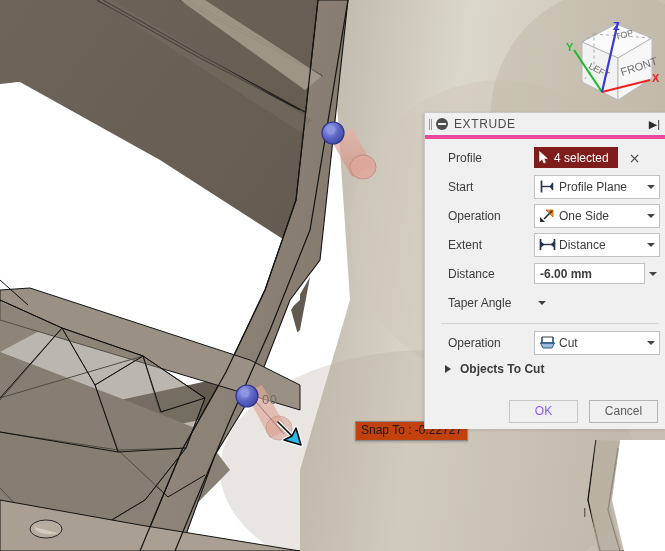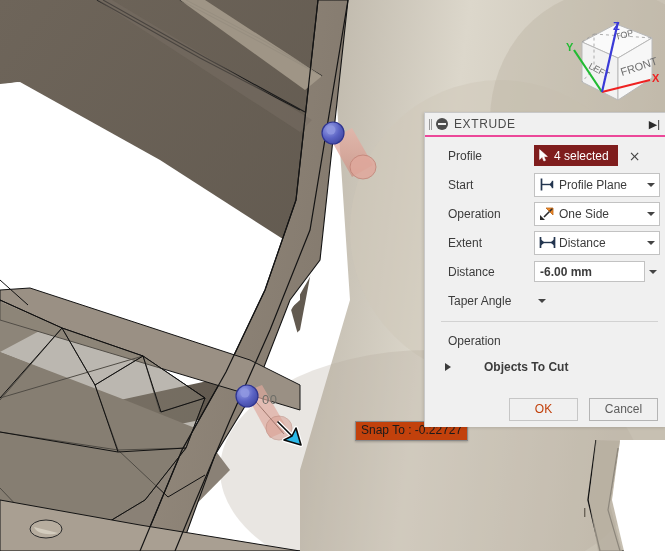--- a/index.html
+++ b/index.html
@@ -63,21 +63,21 @@
     border-top: 1px solid #c8c8c8;
     border-left: 1px solid #c8c8c8;
     box-shadow: -1px 1px 3px rgba(0,0,0,.12);
     font-size: 12px;
     color: #3c3c3c;
   }
   .dlg-titlebar {
     display: flex; align-items: center;
     height: 22px;
     background: #f0f0f0;
-    border-bottom: 2px solid #ec4899;
+    border-bottom: 4px solid #ec4899;
     padding: 0 4px 0 2px;
   }
   .dlg-grip {
     width: 7px; height: 13px;
     margin-right: 2px;
     position: relative;
     flex: 0 0 auto;
   }
   .dlg-grip::before, .dlg-grip::after {
     content: "";
@@ -237,21 +237,20 @@
     border-top: 4.5px solid transparent;
     border-bottom: 4.5px solid transparent;
     border-left: 6px solid #3c3c3c;
     margin-right: 9px;
     flex: 0 0 auto;
   }
   .section-label {
     font-size: 12px;
     font-weight: bold;
     color: #3c3c3c;
-    margin-left: 24px;
   }
 
   .dlg-footer {
     margin-top: 12px;
     height: 36px;
     display: flex;
     align-items: center;
     justify-content: flex-end;
     padding-right: 8px;
     background: #f0f0f0;
@@ -261,21 +260,21 @@
     min-width: 67px;
     background: #f0f0f0;
     border: 1px solid #b4b4b4;
     font-size: 12px;
     color: #5d5d5d;
     display: flex; align-items: center; justify-content: center;
     margin-left: 11px;
     cursor: default;
     font-family: "Liberation Sans", sans-serif;
   }
-  .btn.disabled { color: #c2410c; border-color: #c6c6c6; }
+  .btn.disabled { color: #8b5cf6; border-color: #c6c6c6; }
 
   
   #cursor-arrow {
     position: absolute;
     left: 272px; top: 416px;
     width: 34px; height: 34px;
     pointer-events: none;
   }
 </style>
 </head>
@@ -519,20 +518,33 @@
         <div class="row-label">Taper Angle</div>
         <div class="valfield-wrap">
           <span class="ext-caret"></span>
         </div>
       </div>
 
       <div class="divider"></div>
 
       <div class="row">
         <div class="row-label">Operation</div>
+        <div class="combo">
+          <span class="ico">
+            <svg width="17" height="15" viewBox="0 0 17 15">
+              <path d="M3 2 L14 2 L14 8 L3 8 Z" fill="#ffffff" stroke="#3c3c3c" stroke-width="1"></path>
+              <path d="M1.5 8 L15.5 8 L13 13 L4 13 Z" fill="#9dbcd8" stroke="#2b5f8a" stroke-width="1"></path>
+              <line x1="1.5" y1="8" x2="15.5" y2="8" stroke="#2b5f8a" stroke-width="1.3"></line>
+              <line x1="3" y1="2" x2="3" y2="8" stroke="#2b5f8a" stroke-width="1.3"></line>
+              <line x1="14" y1="2" x2="14" y2="8" stroke="#2b5f8a" stroke-width="1.3"></line>
+            </svg>
+          </span>
+          <span class="ctext">Cut</span>
+          <span class="caret"></span>
+        </div>
       </div>
 
       <div class="section-row">
         <span class="tri"></span>
         <span class="section-label">Objects To Cut</span>
       </div>
 
       <div class="dlg-footer">
         <div class="btn disabled">OK</div>
         <div class="btn">Cancel</div>

